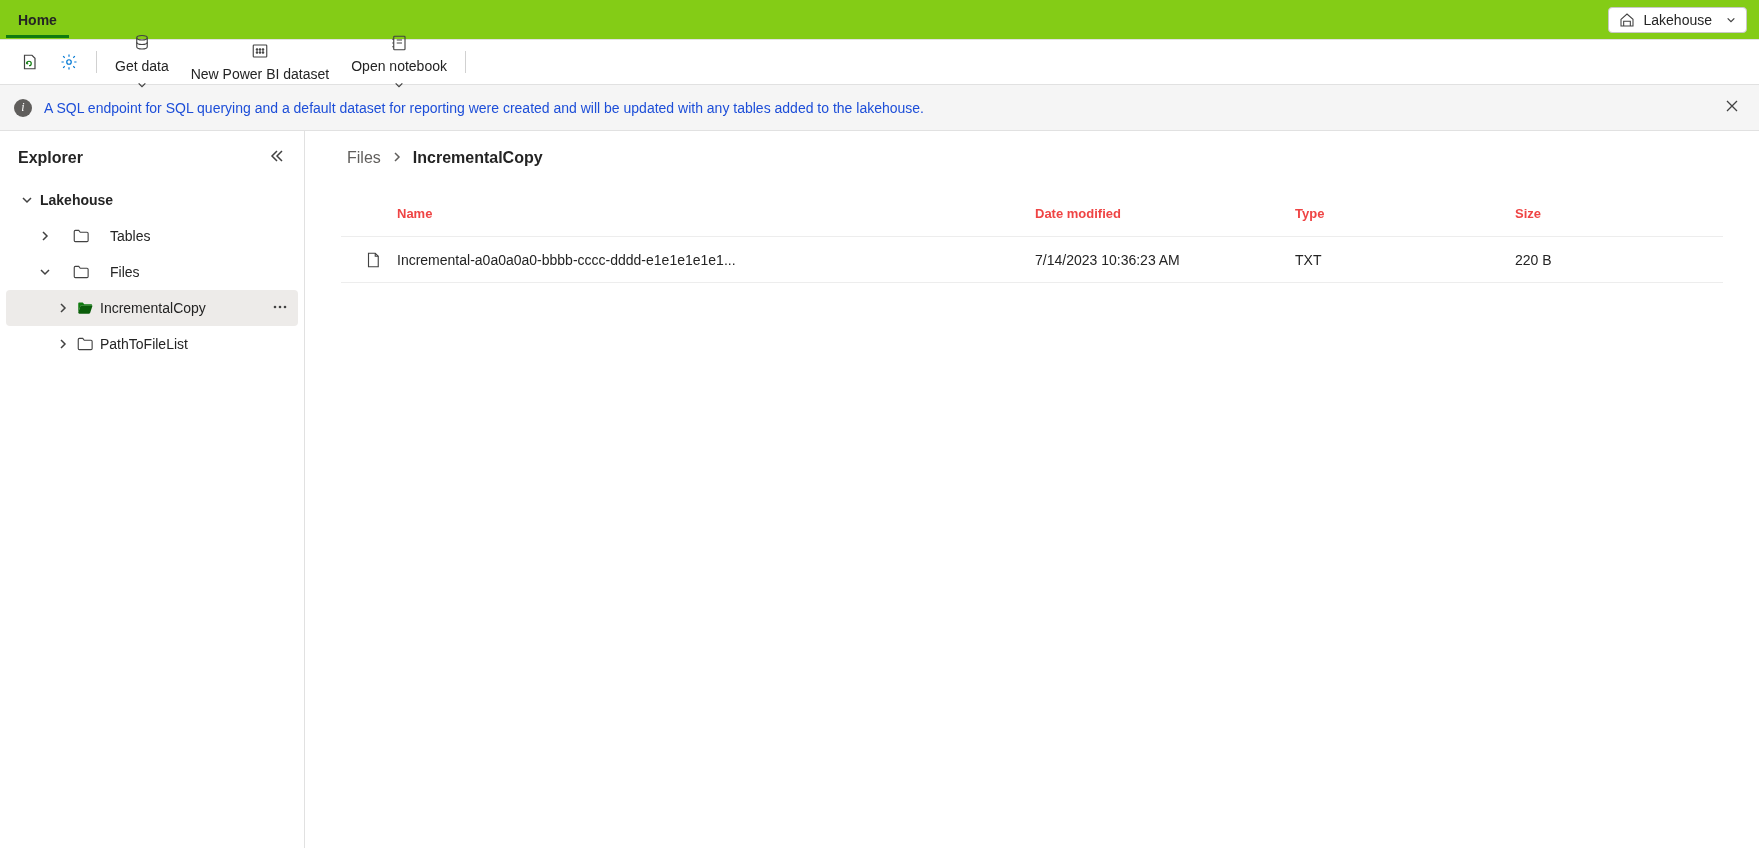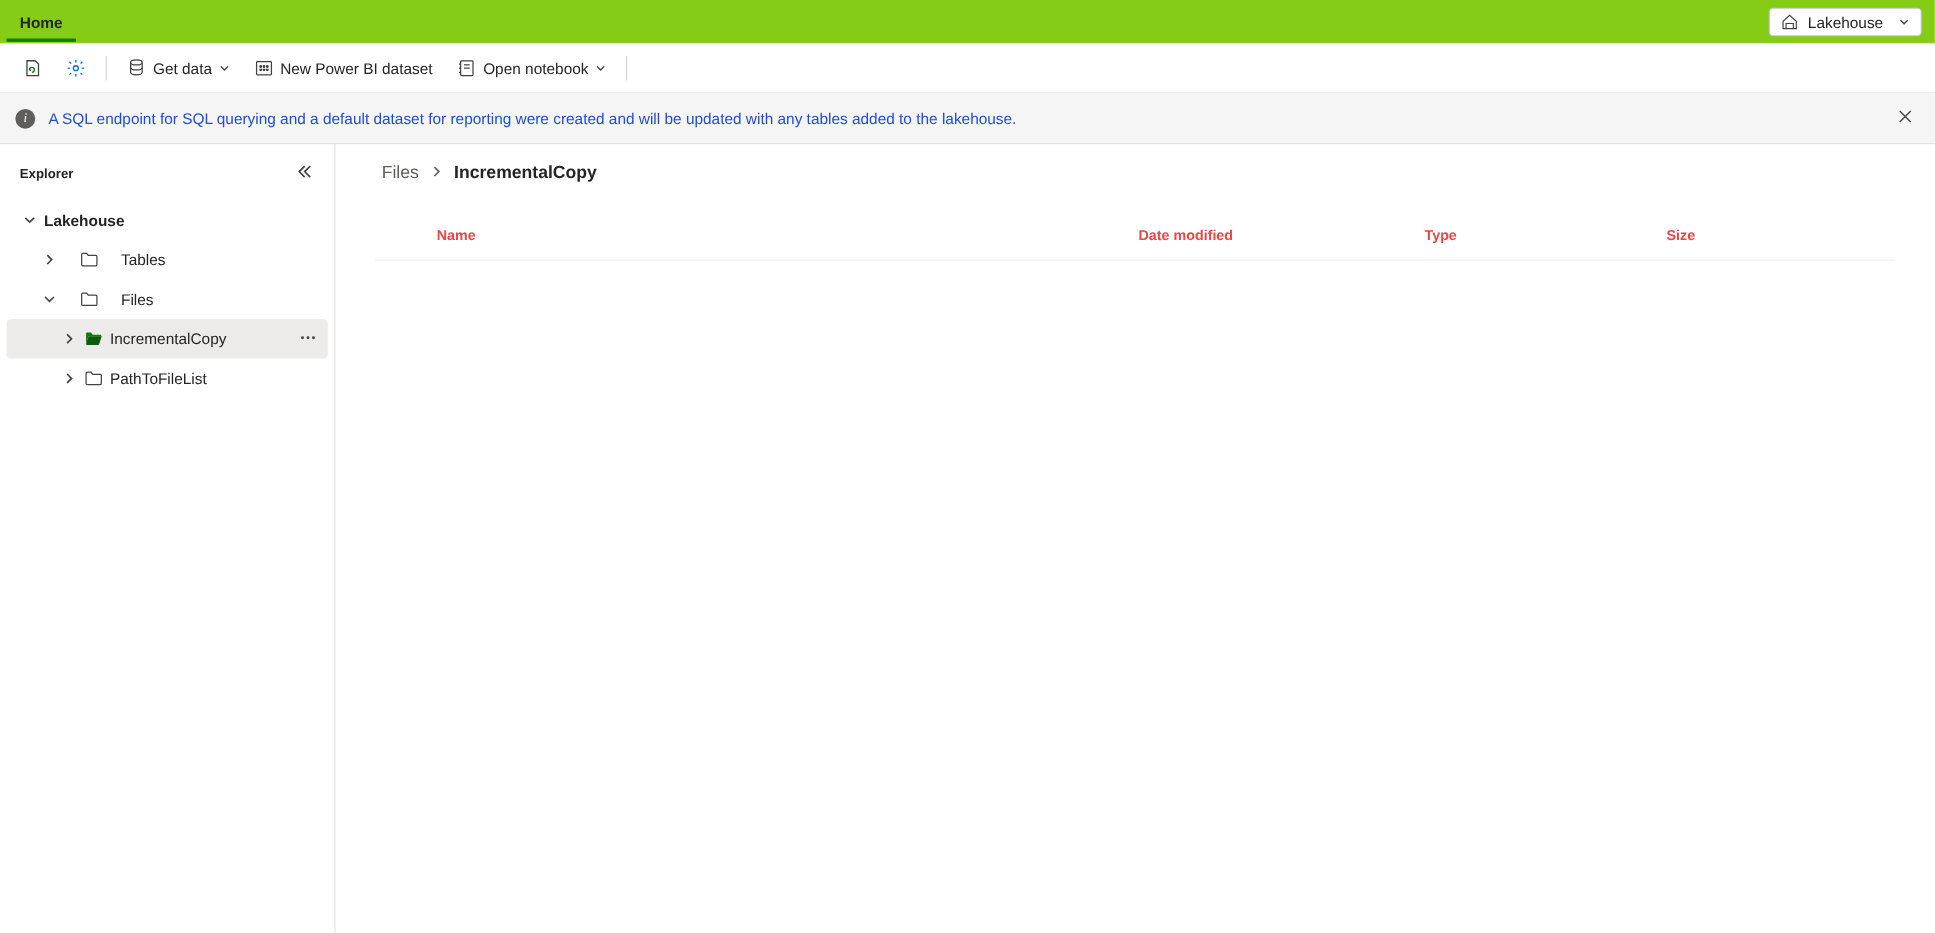--- a/index.html
+++ b/index.html
@@ -50,20 +50,21 @@
       padding: 0 12px;
       gap: 6px;
     }
     .toolbar .btn {
       display: flex;
       align-items: center;
       gap: 6px;
       padding: 6px 8px;
       border-radius: 4px;
       cursor: pointer;
+      flex-direction: column;
     }
     .toolbar .sep {
       width: 1px;
       height: 22px;
       background: #d1d1d1;
       margin: 0 4px;
     }
     .icon-svg { width: 18px; height: 18px; flex-shrink: 0; }
     .chev { width: 10px; height: 10px; }
     
@@ -101,21 +102,21 @@
       display: flex;
       flex-direction: column;
       padding-top: 10px;
     }
     .explorer-header {
       display: flex;
       justify-content: space-between;
       align-items: center;
       padding: 4px 16px 12px 18px;
     }
-    .explorer-header .title { font-weight: 600; font-size: 12px; }
+    .explorer-header .title { font-weight: 600; font-size: 16px; }
     .explorer-header .collapse { cursor: pointer; padding: 4px; }
     .tree { padding: 0 6px; }
     .tree-row {
       display: flex;
       align-items: center;
       height: 36px;
       border-radius: 4px;
       cursor: pointer;
       gap: 6px;
       padding-right: 8px;
@@ -335,16 +336,26 @@
 
     <div class="file-table">
       <div class="ft-header">
         <div></div>
         <div class="ft-cell">Name</div>
         <div class="ft-cell">Date modified</div>
         <div class="ft-cell">Type</div>
         <div class="ft-cell">Size</div>
       </div>
 
+      <div class="ft-row">
+        <svg class="file-icon" viewBox="0 0 24 24" fill="none" stroke="#424242" stroke-width="1.5">
+          <path d="M6 3 H15 L19 7 V21 H6 Z"></path>
+          <path d="M15 3 V7 H19"></path>
+        </svg>
+        <div class="ft-cell">Incremental-a0a0a0a0-bbbb-cccc-dddd-e1e1e1e1e1...</div>
+        <div class="ft-cell">7/14/2023 10:36:23 AM</div>
+        <div class="ft-cell">TXT</div>
+        <div class="ft-cell">220 B</div>
+      </div>
     </div>
 
   </div>
 </div>
 
 </body></html>

